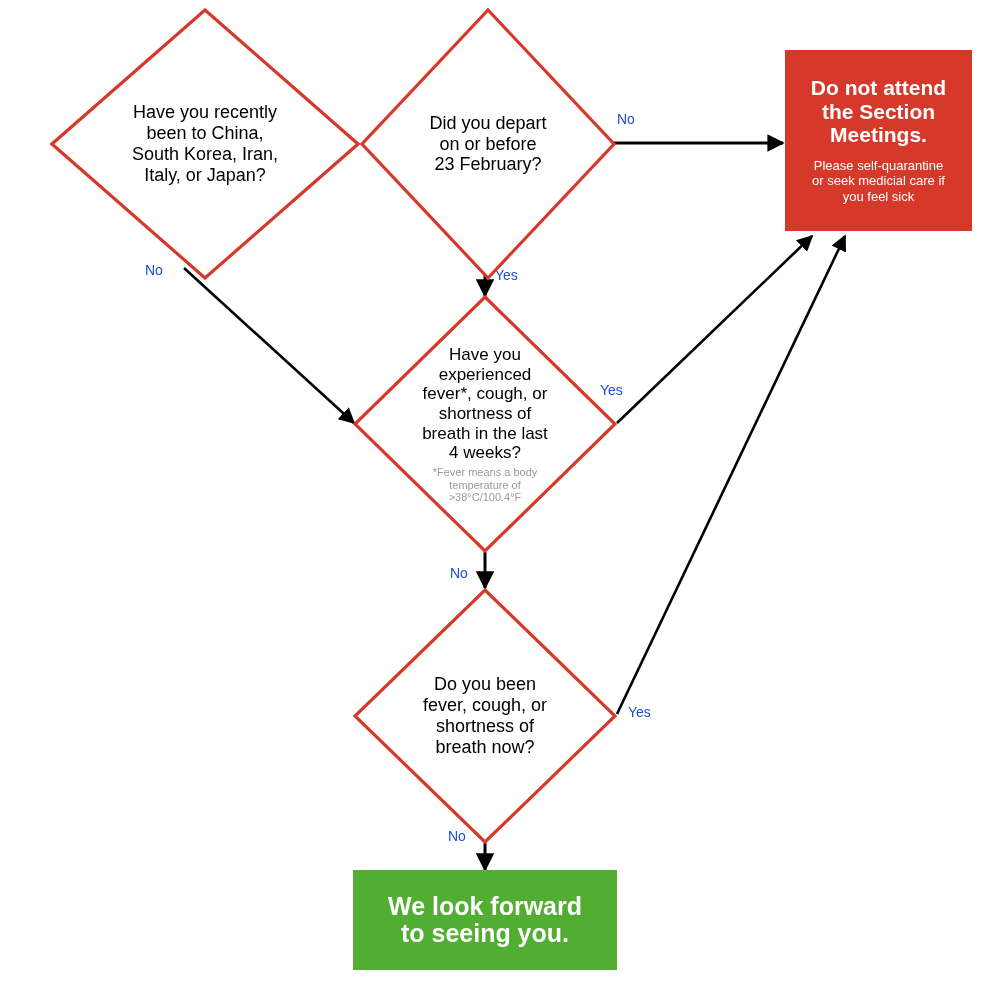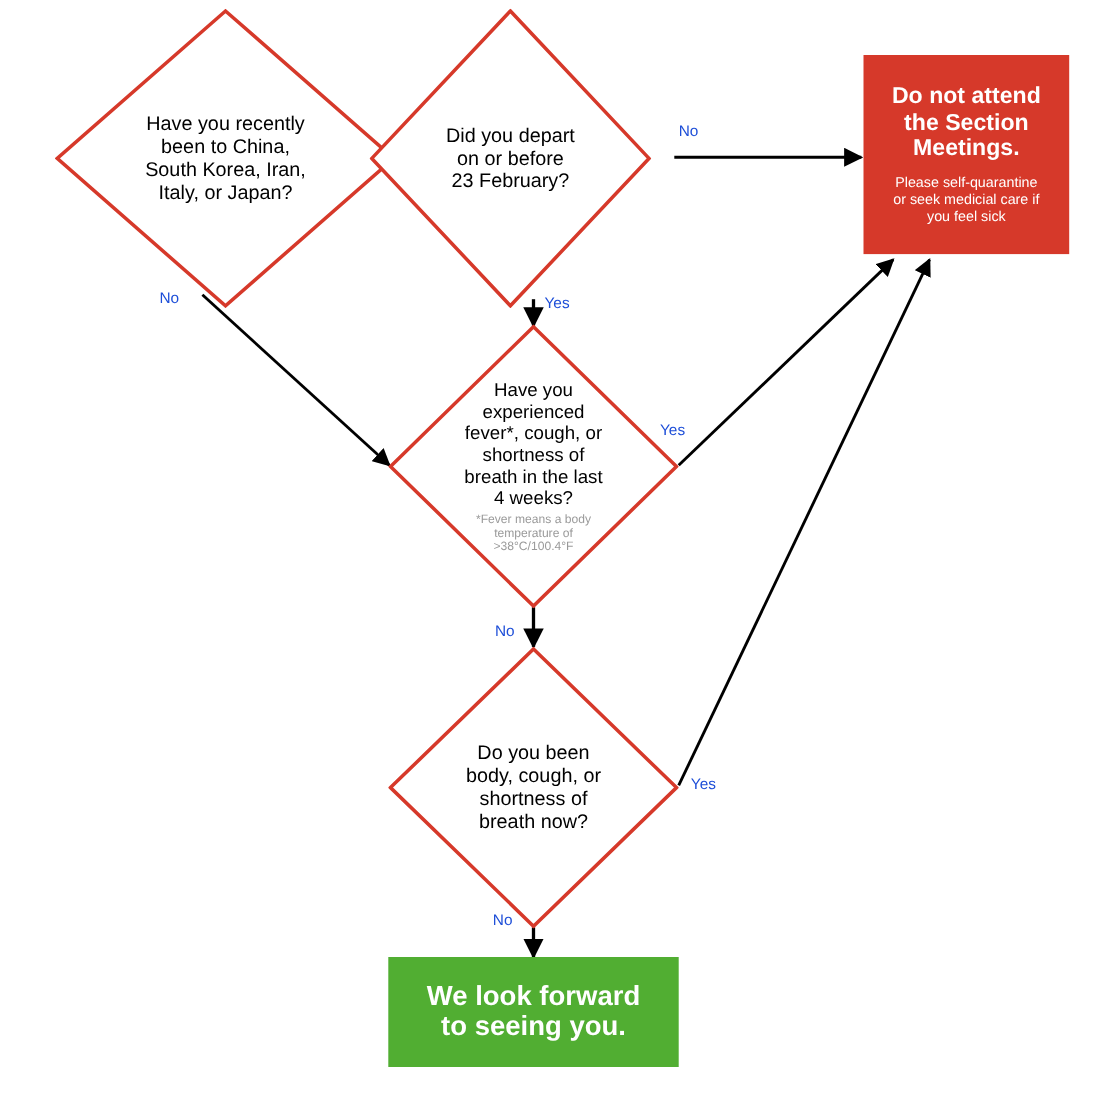--- a/index.html
+++ b/index.html
@@ -140,21 +140,21 @@
       <polygon points="155,2 308,136 155,270 2,136" fill="#ffffff" stroke="#D6392A" stroke-width="3.2"></polygon>
     </svg>
     <div class="dtext" style="font-size:18px; width:230px;">
       <span>Have you recently</span><br>
       <span>been to China,</span><br>
       <span>South Korea, Iran,</span><br>
       <span>Italy, or Japan?</span>
     </div>
   </div>
 
-  <div class="diamond" style="left:336px; top:8px; width:256px; height:272px;">
+  <div class="diamond" style="left:360px; top:8px; width:256px; height:272px;">
     <svg class="dshape" viewBox="0 0 256 272" preserveAspectRatio="none">
       <polygon points="128,2 254,136 128,270 2,136" fill="#ffffff" stroke="#D6392A" stroke-width="3.2"></polygon>
     </svg>
     <div class="dtext" style="font-size:18px; width:180px;">
       <span>Did you depart</span><br>
       <span>on or before</span><br>
       <span>23 February?</span>
     </div>
   </div>
 
@@ -176,21 +176,21 @@
       </span>
     </div>
   </div>
 
   <div class="diamond" style="left:353px; top:588px; width:264px; height:256px;">
     <svg class="dshape" viewBox="0 0 264 256" preserveAspectRatio="none">
       <polygon points="132,2 262,128 132,254 2,128" fill="#ffffff" stroke="#D6392A" stroke-width="3.2"></polygon>
     </svg>
     <div class="dtext" style="font-size:18px; width:180px;">
       <span>Do you been</span><br>
-      <b>body</b>, <b>cough</b>, or<br>
+      <b>fever</b>, <b>cough</b>, or<br>
       <b>shortness of</b><br>
       <b>breath</b> now?
     </div>
   </div>
 
   <div class="termbox" style="left:785px; top:50px; width:187px; height:181px; background:#D6392A;">
     <div class="hl" style="font-size:21px;">
       <span>Do not attend</span><br>
       <span>the Section</span><br>
       <span>Meetings.</span>

